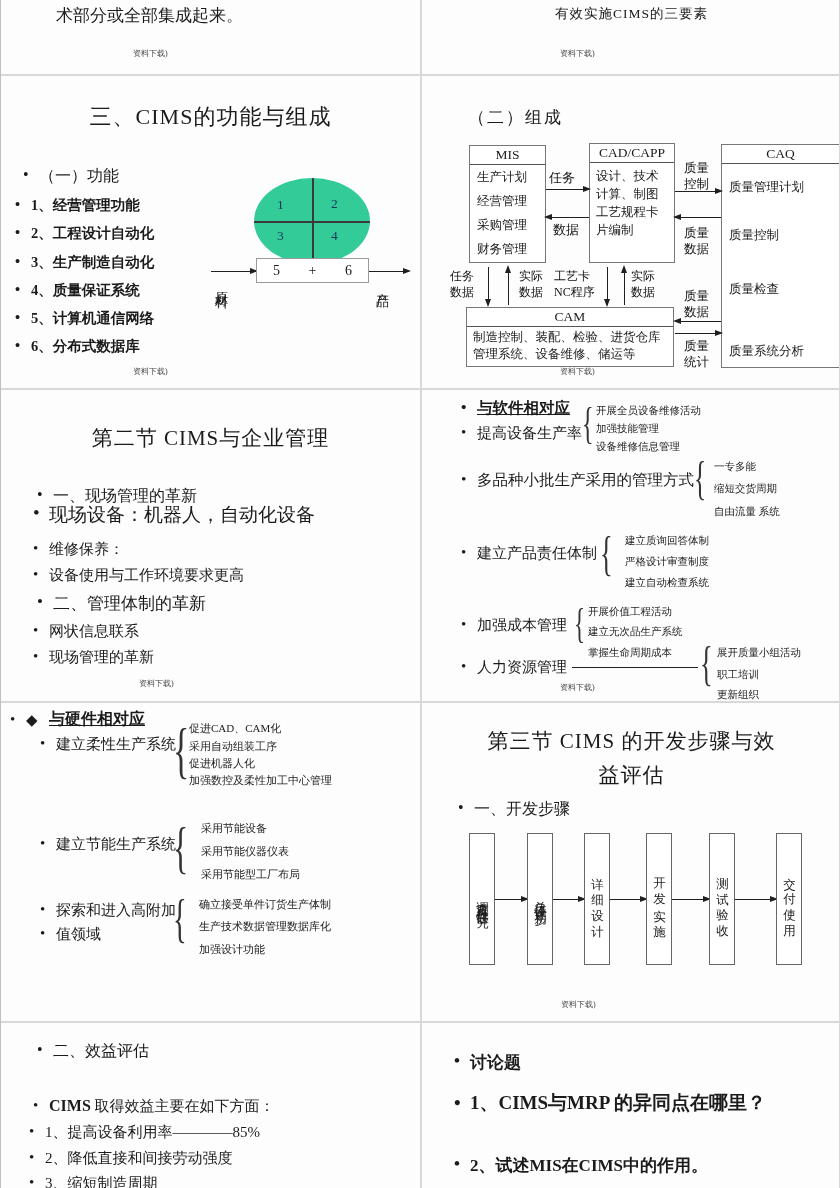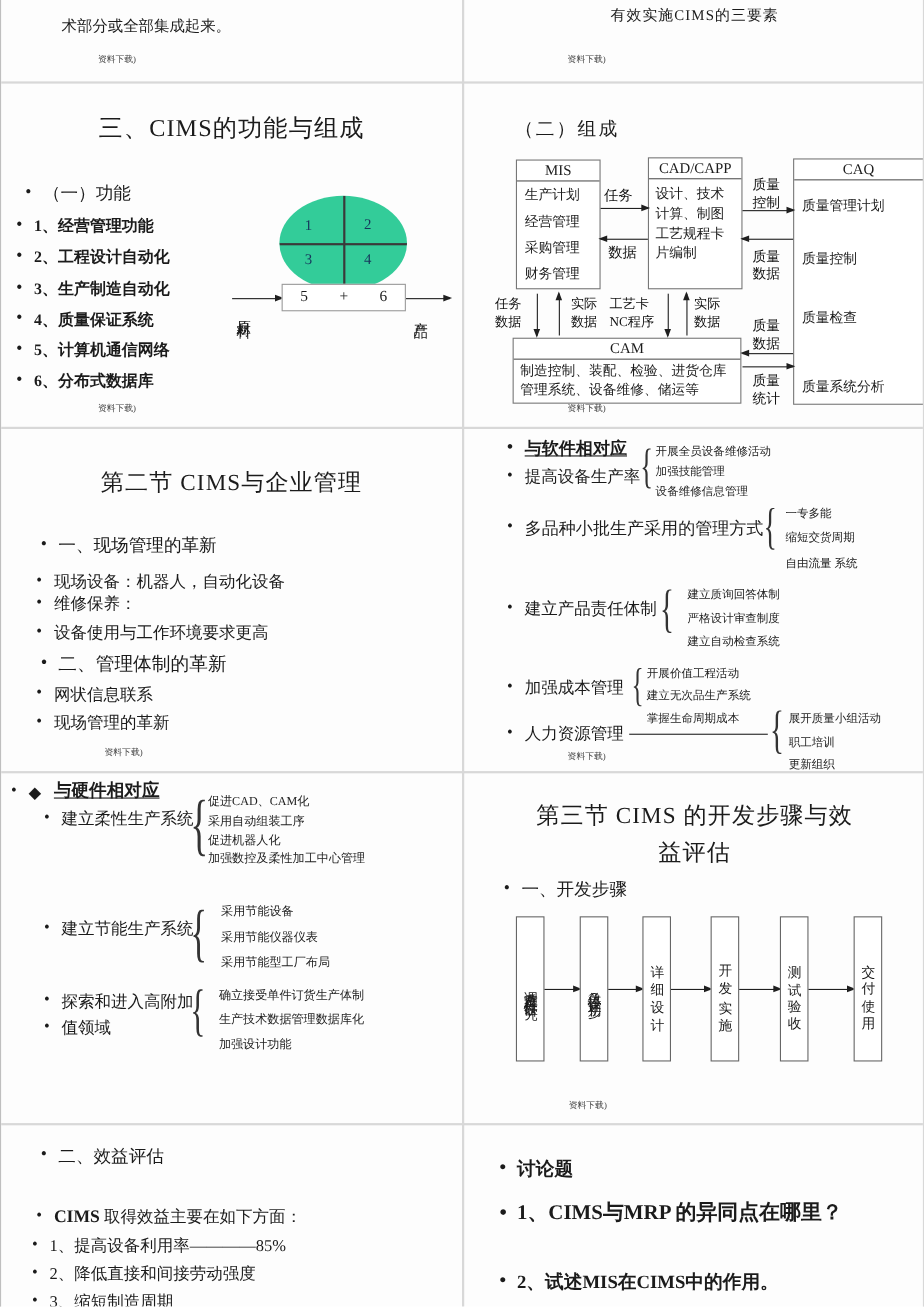--- a/index.html
+++ b/index.html
@@ -4,21 +4,21 @@
 <style>
   html,body{margin:0;padding:0;background:#ffffff;}
   #page{position:relative;width:840px;height:1188px;background:#fdfdfd;overflow:hidden;
         font-family:"Liberation Serif","DejaVu Serif",serif;color:#1b1b1b;
         border-left:1px solid #bfbfbf;border-right:1px solid #d8d8d8;box-sizing:border-box;}
   .abs{position:absolute;}
   .cell{position:absolute;overflow:hidden;}
   .hline{position:absolute;left:0;width:840px;height:2px;background:#d8d8d8;}
   .vline{position:absolute;top:0;width:2px;height:1188px;background:#d8d8d8;left:419px;}
   .t{position:absolute;left:0;width:100%;text-align:center;letter-spacing:1px;}
-  .wm{position:absolute;font-size:8px;color:#444;z-index:5;}
+  .wm{position:absolute;font-size:8px;color:#444;z-index:5;margin-left:44px;}
   .bl{position:absolute;white-space:nowrap;}
   .bl::before{content:"•";position:absolute;left:-16px;top:0;}
   .lead{position:absolute;white-space:nowrap;font-size:15px;}
   .gi{position:absolute;white-space:nowrap;font-size:10.5px;color:#222;font-family:Liberation Serif, serif;}
   .brace{position:absolute;font-weight:300;color:#333;transform:scaleX(.55);transform-origin:left top;line-height:1;}
   .dash{position:absolute;height:0;border-top:1.4px solid #222;}
   .box{position:absolute;border:1.4px solid #8a8a8a;background:#fff;box-sizing:border-box;}
   .bhead{text-align:center;border-bottom:1.2px solid #555;font-size:13.5px;padding:1px 0;}
   .bitem{font-size:12.5px;padding-left:7px;white-space:nowrap;}
   .harrow{position:absolute;height:0;border-top:1.5px solid #1f1f1f;}
@@ -47,21 +47,21 @@
 
 <div id="page">
 
   <div class="hline" style="top:74px"></div>
   <div class="hline" style="top:388px"></div>
   <div class="hline" style="top:701px"></div>
   <div class="hline" style="top:1021px"></div>
   <div class="vline"></div>
 
   <div class="cell" style="left:0;top:0;width:419px;height:74px">
-    <div class="abs" style="left:55px;top:15px;font-size:14px">术部分或全部集成起来。</div>
+    <div class="abs" style="left:55px;top:4px;font-size:17px">术部分或全部集成起来。</div>
     <div class="wm" style="left:88px;top:48px">资料下载)</div>
   </div>
 
   <div class="cell" style="left:421px;top:0;width:419px;height:74px">
     <div class="t" style="top:5px;font-size:13.5px">有效实施CIMS的三要素</div>
     <div class="wm" style="left:94px;top:48px">资料下载)</div>
   </div>
 
   <div class="cell" style="left:0;top:76px;width:419px;height:312px">
     <div class="t" style="top:26px;font-size:22px">三、CIMS的功能与组成</div>
@@ -147,21 +147,21 @@
     <div class="harrow l" style="left:253px;top:245px;width:46px"></div>
     <div class="harrow r" style="left:253px;top:257px;width:46px"></div>
     <div class="lab" style="left:262px;top:262px;width:30px">质量统计</div>
 
     <div class="wm" style="left:94px;top:290px">资料下载)</div>
   </div>
 
   <div class="cell" style="left:0;top:390px;width:419px;height:311px">
     <div class="t" style="top:34px;font-size:21px">第二节 CIMS与企业管理</div>
     <div class="bl" style="left:52px;top:96px;font-size:16px">一、现场管理的革新</div>
-    <div class="bl" style="left:48px;top:130px;font-size:15px">现场设备：机器人，自动化设备</div>
+    <div class="bl" style="left:48px;top:112px;font-size:19px">现场设备：机器人，自动化设备</div>
     <div class="bl" style="left:48px;top:150px;font-size:15px">维修保养：</div>
     <div class="bl" style="left:48px;top:176px;font-size:15px">设备使用与工作环境要求更高</div>
     <div class="bl" style="left:52px;top:202px;font-size:17px">二、管理体制的革新</div>
     <div class="bl" style="left:48px;top:232px;font-size:15px">网状信息联系</div>
     <div class="bl" style="left:48px;top:258px;font-size:15px">现场管理的革新</div>
     <div class="wm" style="left:94px;top:288px">资料下载)</div>
   </div>
 
   <div class="cell" style="left:421px;top:390px;width:419px;height:311px">
     <div class="bl u bold" style="left:55px;top:8px;font-size:15.5px">与软件相对应</div>

